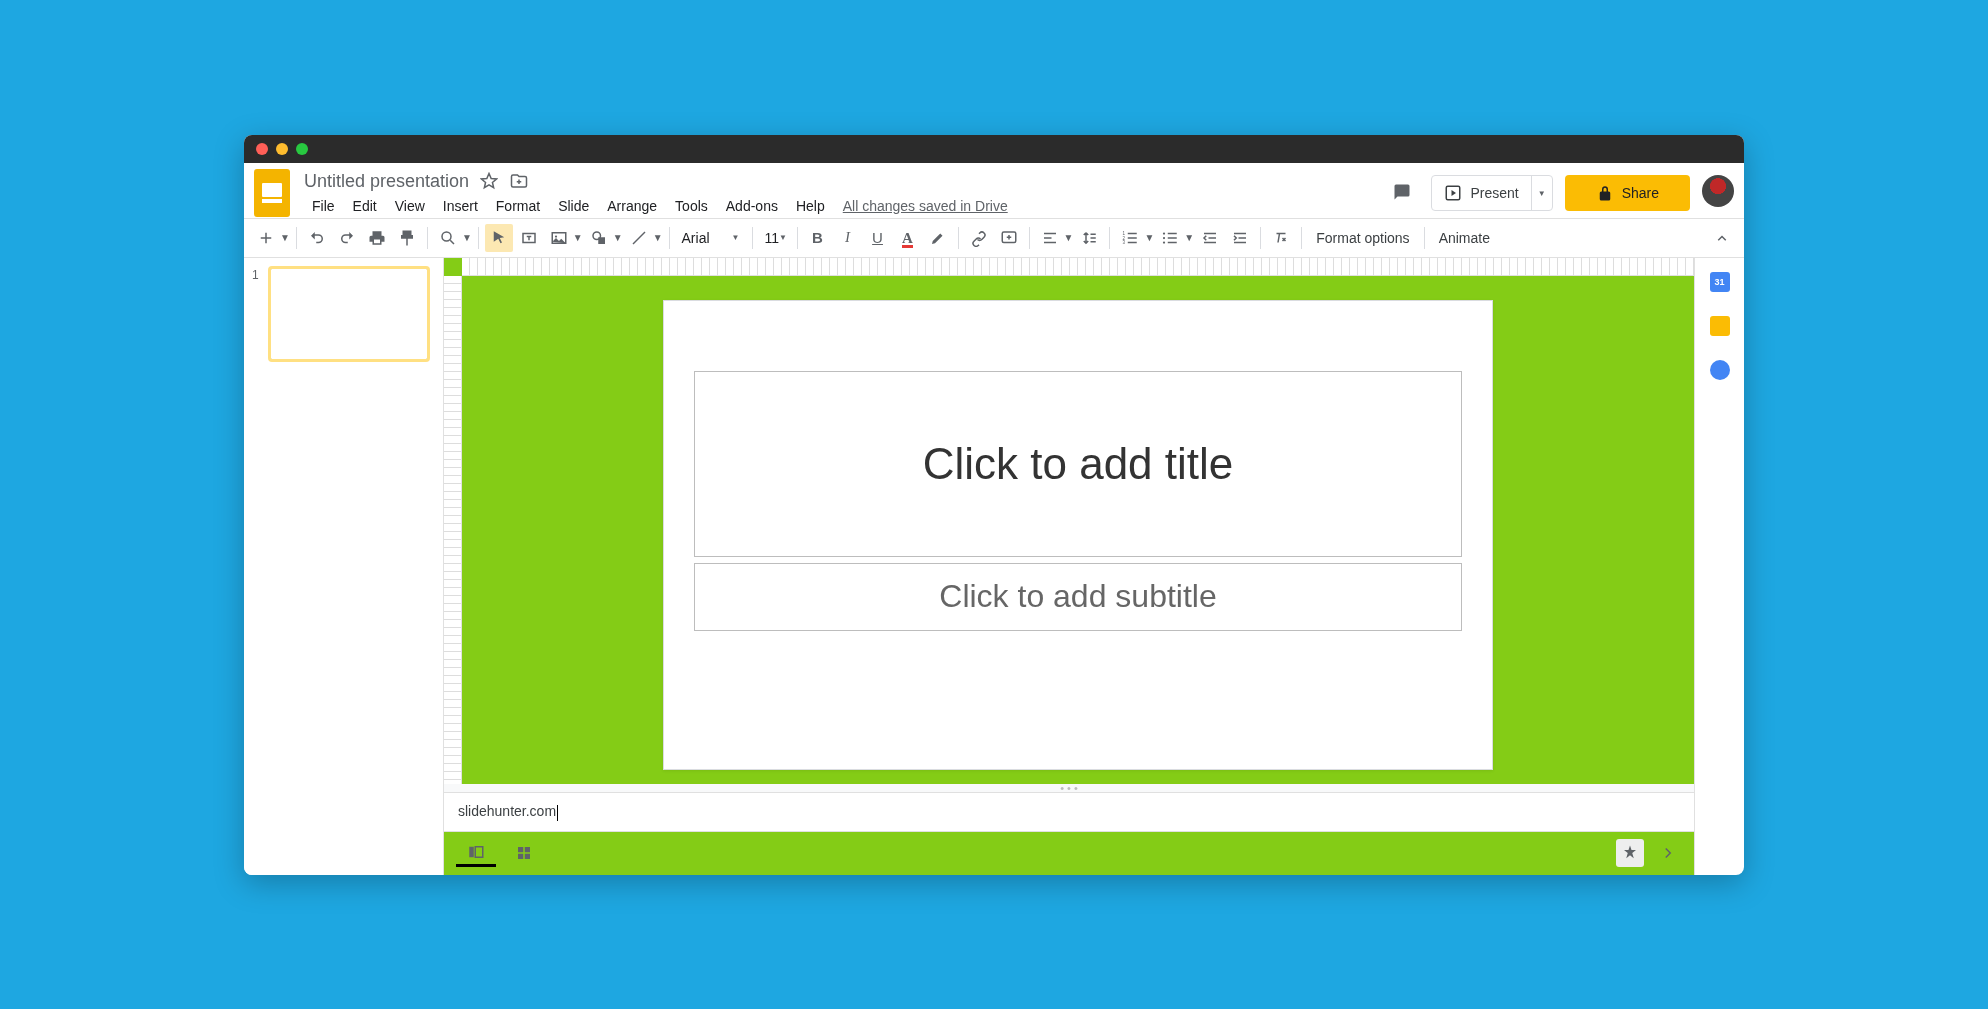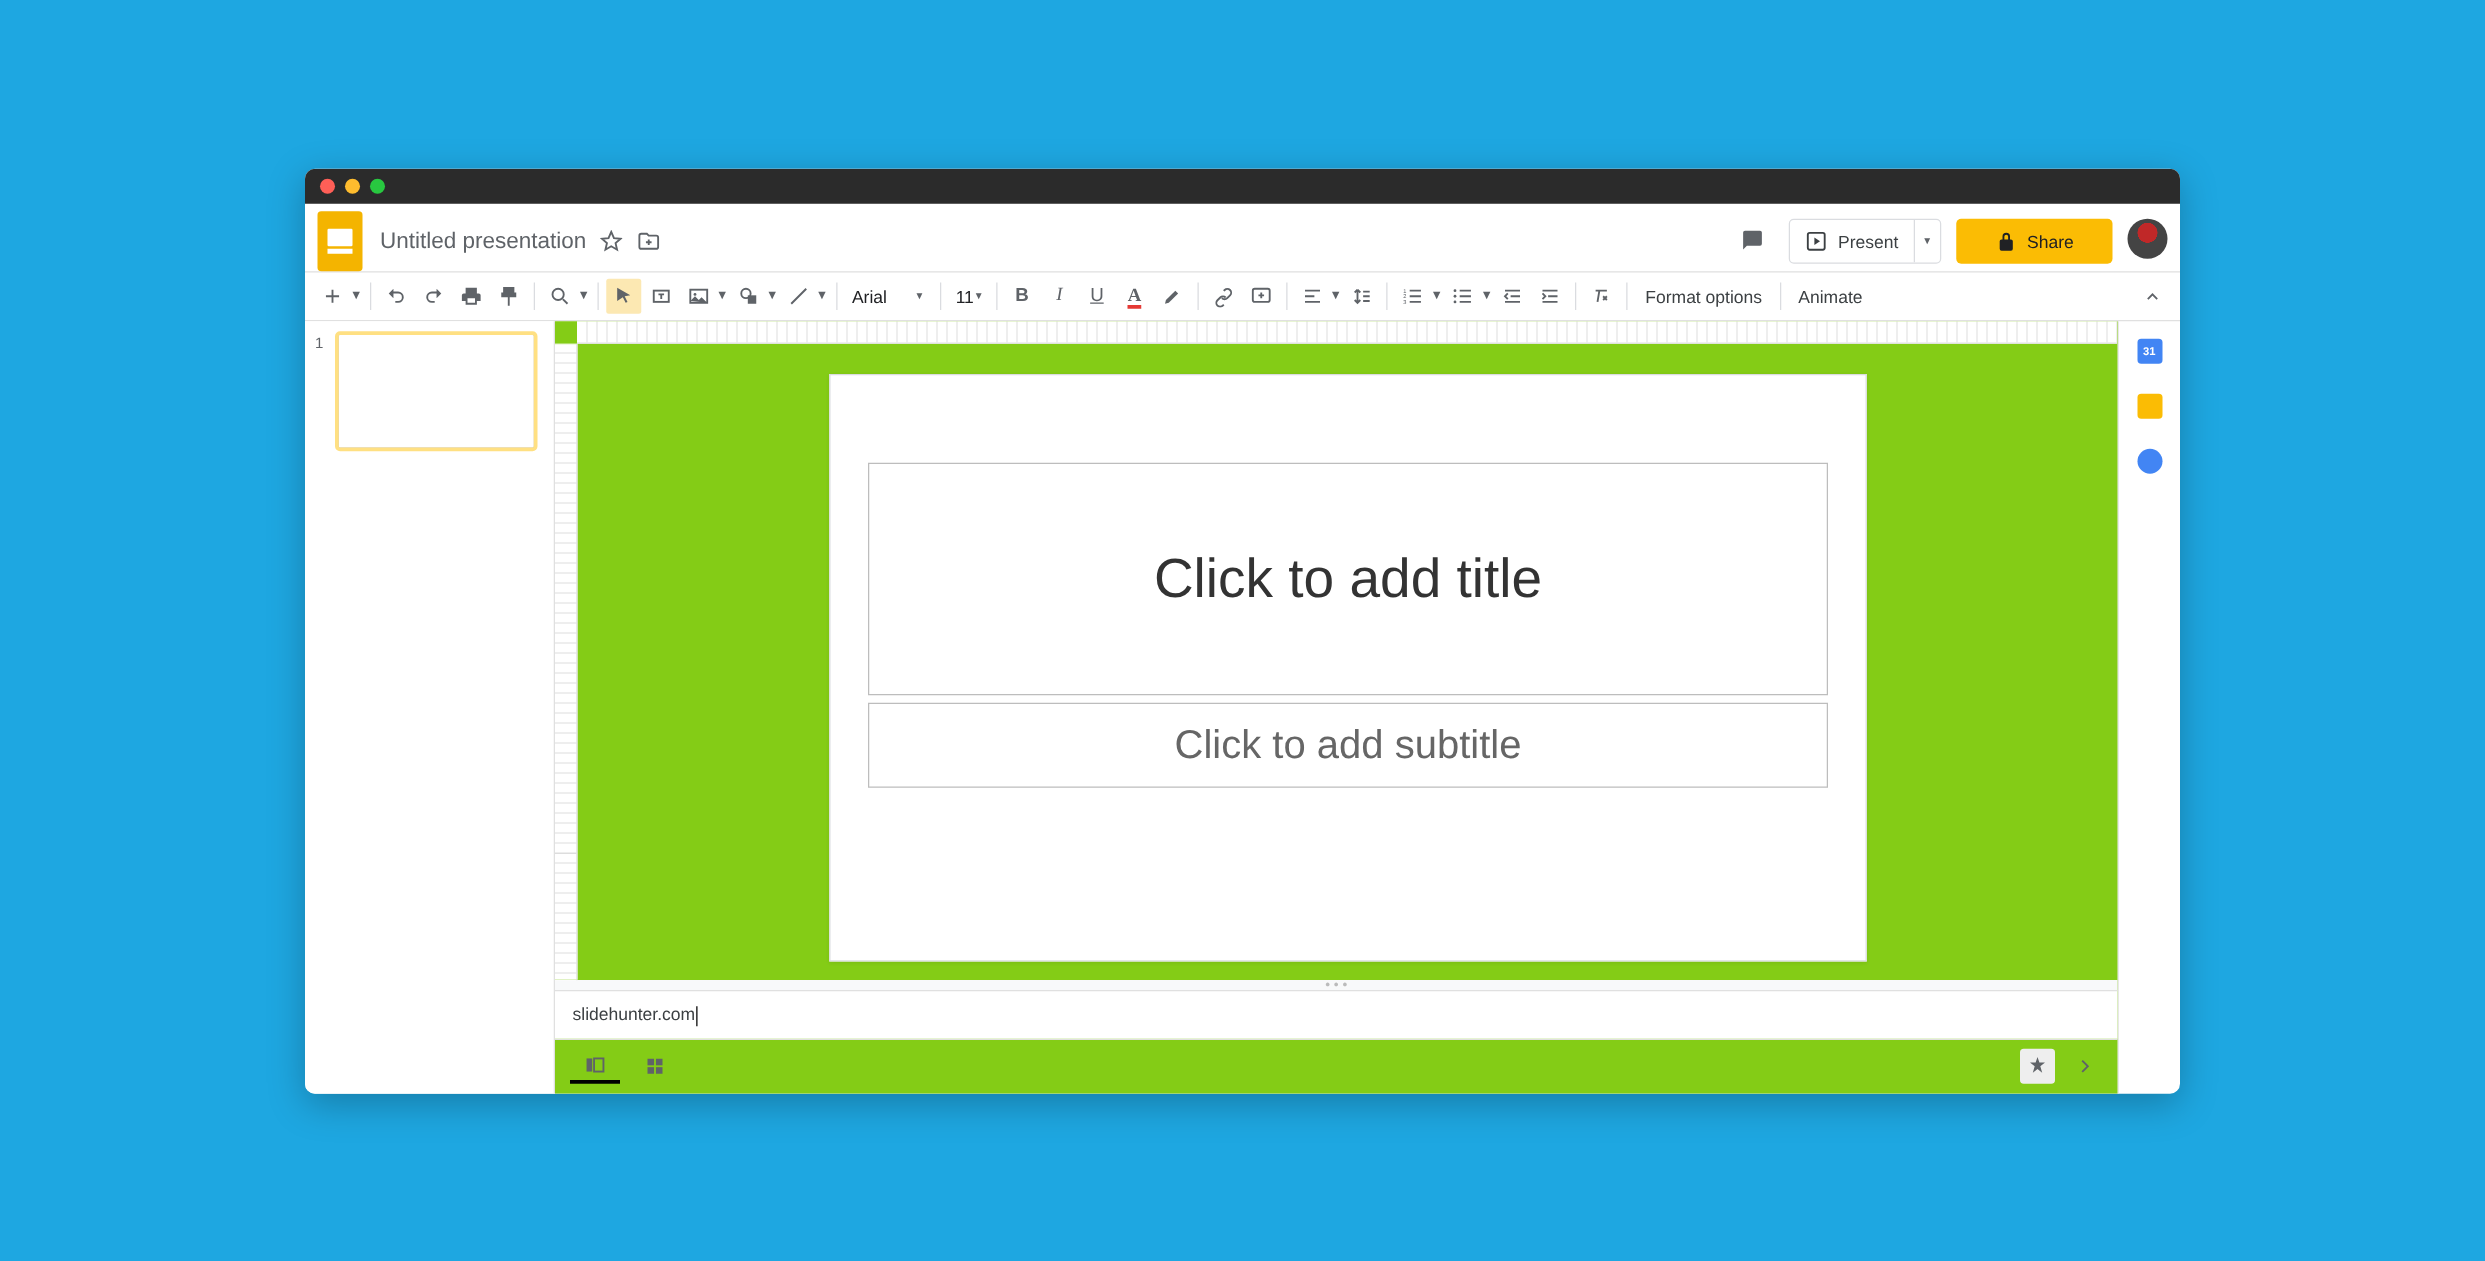--- a/index.html
+++ b/index.html
@@ -159,20 +159,33 @@
           <svg viewBox="0 0 24 24">
               <path d="M12 17.3l-6.2 3.7 1.6-7L2 9.3l7.1-.6L12 2l2.9 6.7 7.1.6-5.4 4.7 1.6 7z" fill="none" stroke="currentColor" stroke-width="2"></path>
             </svg>
         </span>
         <span class="icon-btn-sm">
           <svg viewBox="0 0 24 24">
               <path d="M10 4H4a2 2 0 0 0-2 2v12a2 2 0 0 0 2 2h16a2 2 0 0 0 2-2V8a2 2 0 0 0-2-2h-8l-2-2z" fill="none" stroke="currentColor" stroke-width="2"></path>
               <path d="M12 10v6m-3-3h6" stroke="currentColor" stroke-width="2"></path>
             </svg>
         </span>
+      </div>
+      <div class="menu-row">
+        <span class="menu-item">File</span>
+        <span class="menu-item">Edit</span>
+        <span class="menu-item">View</span>
+        <span class="menu-item">Insert</span>
+        <span class="menu-item">Format</span>
+        <span class="menu-item">Slide</span>
+        <span class="menu-item">Arrange</span>
+        <span class="menu-item">Tools</span>
+        <span class="menu-item">Add-ons</span>
+        <span class="menu-item">Help</span>
+        <span class="saved">All changes saved in Drive</span>
       </div>
     </div>
     <div class="header-right">
       <div class="comment-icon">
         <svg viewBox="0 0 24 24">
             <path d="M20 2H4a2 2 0 0 0-2 2v18l4-4h14a2 2 0 0 0 2-2V4a2 2 0 0 0-2-2z"></path>
           </svg>
       </div>
       <div class="present-btn">
         <div class="present-main">

